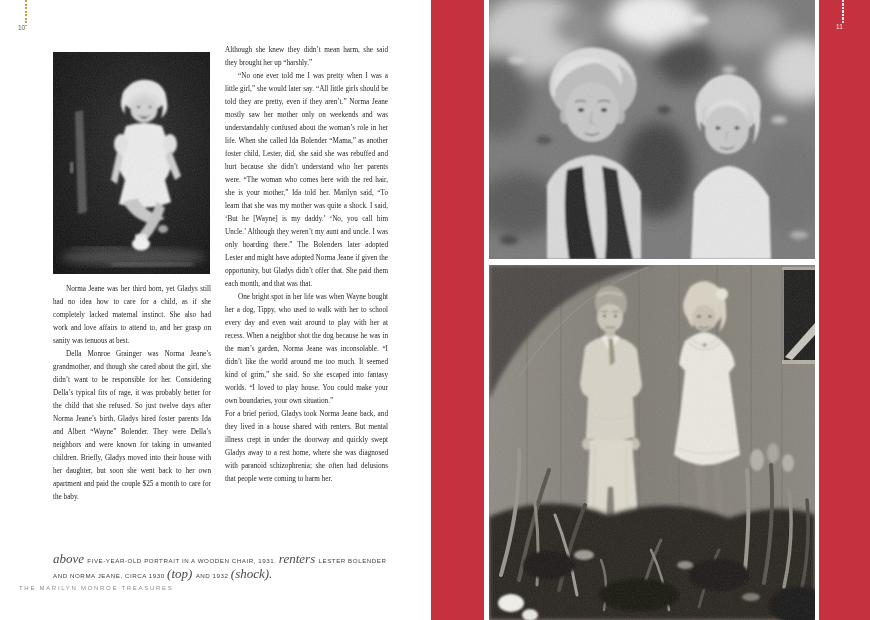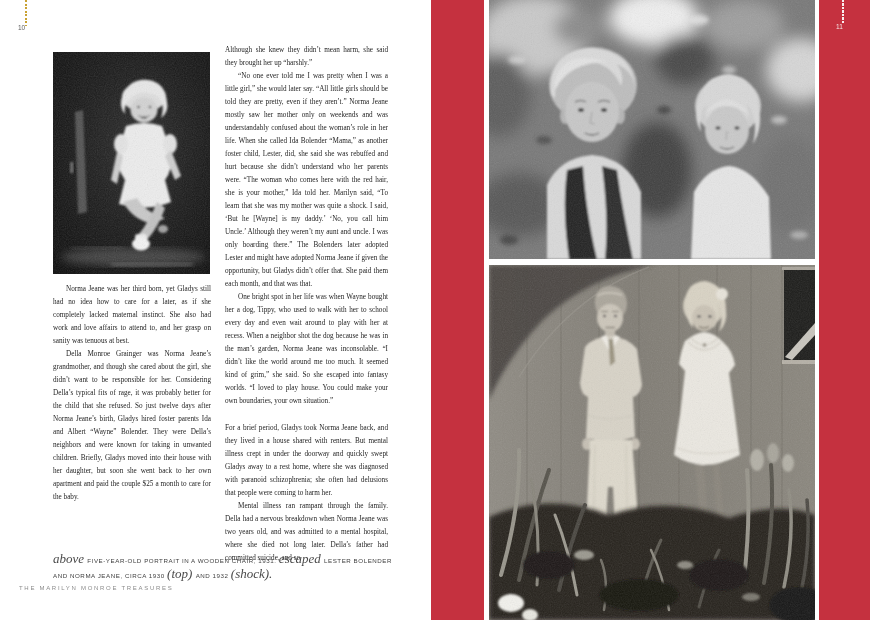--- a/index.html
+++ b/index.html
@@ -23,21 +23,21 @@
   .photo-strip{position:absolute;left:53px;top:0;width:335px;height:620px;background:#ffffff;}
   .photo2{position:absolute;left:5px;top:0;width:326px;height:259px;}
   .photo3{position:absolute;left:5px;top:265px;width:326px;height:355px;}
   .photo svg,.photo1 svg,.photo2 svg,.photo3 svg{display:block;width:100%;height:100%;}
   
   .body-col{position:absolute;color:#242424;font-size:7.2px;line-height:13px;}
   .col-a{left:53px;top:283px;width:158px;}
   .col-b{left:225px;top:44px;width:163px;}
   .body-col p{margin:0;text-align:justify;}
   .body-col p.indent{text-indent:13px;}
-  .body-col p.spaced{margin-top:14px;}
+  .body-col p.spaced{margin-top:0;}
   
   .caption{position:absolute;left:53px;top:552px;width:340px;
     font-family:"Liberation Sans","DejaVu Sans",sans-serif;font-size:6.2px;line-height:13px;
     letter-spacing:.55px;color:#3e3e3e;}
   .seg-label{font-family:"Liberation Serif","DejaVu Serif",serif;font-style:italic;
     font-size:13px;letter-spacing:0;color:#4a4a4a;}
   .footer{position:absolute;left:19px;top:585px;
     font-family:"Liberation Sans","DejaVu Sans",sans-serif;font-size:6px;
     letter-spacing:1.7px;color:#8c8c8c;white-space:nowrap;}
 </style>
@@ -106,32 +106,31 @@
           <path d="M104,150 Q96,170 86,182 L94,188 Q106,174 112,156 Z" fill="#c2c2c2"></path>
           <rect x="82" y="182" width="12" height="8" rx="3" fill="#ececec"></rect>
           <ellipse cx="88" cy="192" rx="9" ry="6.5" fill="#f4f4f4"></ellipse>
           <ellipse cx="110" cy="177" rx="5" ry="4" fill="#d8d8d8" opacity=".7"></ellipse>
         </g>
         <rect width="157" height="222" filter="url(#g-noise)" opacity=".18"></rect>
       </svg>
     </figure>
 
     <div class="body-col col-a">
-        <p class="indent">Norma Jeane was her third born, yet Gladys still had no idea how to care for a later, as if she completely lacked maternal instinct. She also had work and love affairs to attend to, and her grasp on sanity was tenuous at best.</p>
+        <p class="indent">Norma Jeane was her third born, yet Gladys still had no idea how to care for a child, as if she completely lacked maternal instinct. She also had work and love affairs to attend to, and her grasp on sanity was tenuous at best.</p>
         <p class="indent">Della Monroe Grainger was Norma Jeane’s grandmother, and though she cared about the girl, she didn’t want to be responsible for her. Considering Della’s typical fits of rage, it was probably better for the child that she refused. So just twelve days after Norma Jeane’s birth, Gladys hired foster parents Ida and Albert “Wayne” Bolender. They were Della’s neighbors and were known for taking in unwanted children. Briefly, Gladys moved into their house with her daughter, but soon she went back to her own apartment and paid the couple $25 a month to care for the baby.</p>
       </div>
     <div class="body-col col-b">
         <p>Although she knew they didn’t mean harm, she said they brought her up “harshly.”</p>
         <p class="indent">“No one ever told me I was pretty when I was a little girl,” she would later say. “All little girls should be told they are pretty, even if they aren’t.” Norma Jeane mostly saw her mother only on weekends and was understandably confused about the woman’s role in her life. When she called Ida Bolender “Mama,” as another foster child, Lester, did, she said she was rebuffed and hurt because she didn’t understand who her parents were. “The woman who comes here with the red hair, she is your mother,” Ida told her. Marilyn said, “To learn that she was my mother was quite a shock. I said, ‘But he [Wayne] is my daddy.’ ‘No, you call him Uncle.’ Although they weren’t my aunt and uncle. I was only boarding there.” The Bolenders later adopted Lester and might have adopted Norma Jeane if given the opportunity, but Gladys didn’t offer that. She paid them each month, and that was that.</p>
         <p class="indent">One bright spot in her life was when Wayne bought her a dog, Tippy, who used to walk with her to school every day and even wait around to play with her at recess. When a neighbor shot the dog because he was in the man’s garden, Norma Jeane was inconsolable. “I didn’t like the world around me too much. It seemed kind of grim,” she said. So she escaped into fantasy worlds. “I loved to play house. You could make your own boundaries, your own situation.”</p>
         <p class="spaced">For a brief period, Gladys took Norma Jeane back, and they lived in a house shared with renters. But mental illness crept in under the doorway and quickly swept Gladys away to a rest home, where she was diagnosed with paranoid schizophrenia; she often had delusions that people were coming to harm her.</p>
-        <p class="indent">Mental illness ran rampant through the family. Della had a nervous breakdown when Norma Jeane was two years old, and was admitted to a mental hospital, where she died not long later. Della’s father had committed suicide, and so</p>
       </div>
 
-    <div class="caption"><span class="seg-label">above </span><span class="seg-caps">FIVE-YEAR-OLD PORTRAIT IN A WOODEN CHAIR, 1931. </span><span class="seg-label">escaped </span><span class="seg-caps">LESTER BOLENDER AND NORMA JEANE, CIRCA 1930 </span><span class="seg-label">(top) </span><span class="seg-caps">AND 1932 </span><span class="seg-label">(shock).</span></div>
+    <div class="caption"><span class="seg-label">above </span><span class="seg-caps">FIVE-YEAR-OLD PORTRAIT IN A WOODEN CHAIR, 1931. </span><span class="seg-label">renters </span><span class="seg-caps">LESTER BOLENDER AND NORMA JEANE, CIRCA 1930 </span><span class="seg-label">(top) </span><span class="seg-caps">AND 1932 </span><span class="seg-label">(shock).</span></div>
     <div class="footer">THE MARILYN MONROE TREASURES</div>
   </div>
 
   <div class="page-right">
 
     <div class="photo-strip">
 
       <figure class="photo2">
         <svg viewBox="0 0 326 259" preserveAspectRatio="none">
           <rect width="326" height="259" fill="#787878"></rect>

